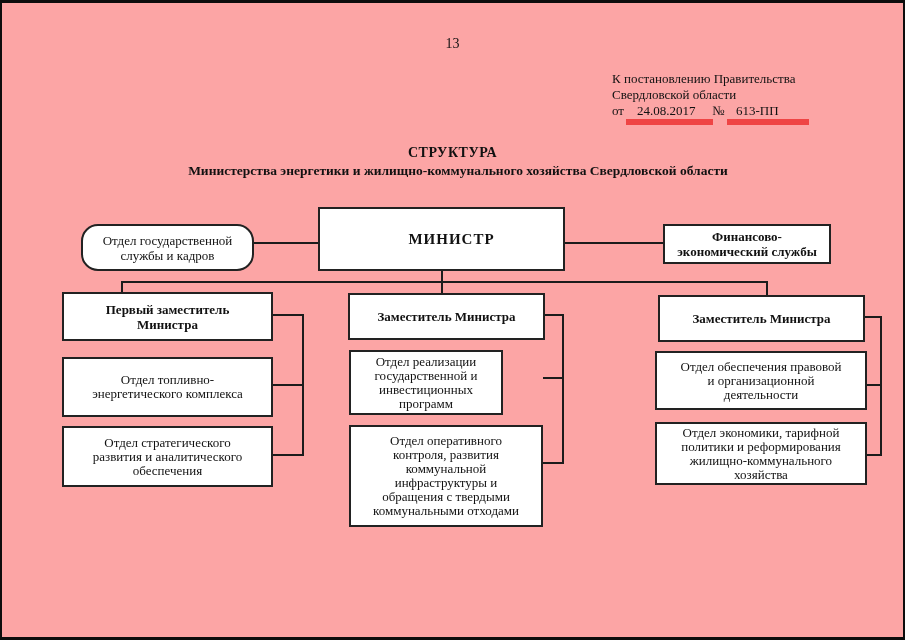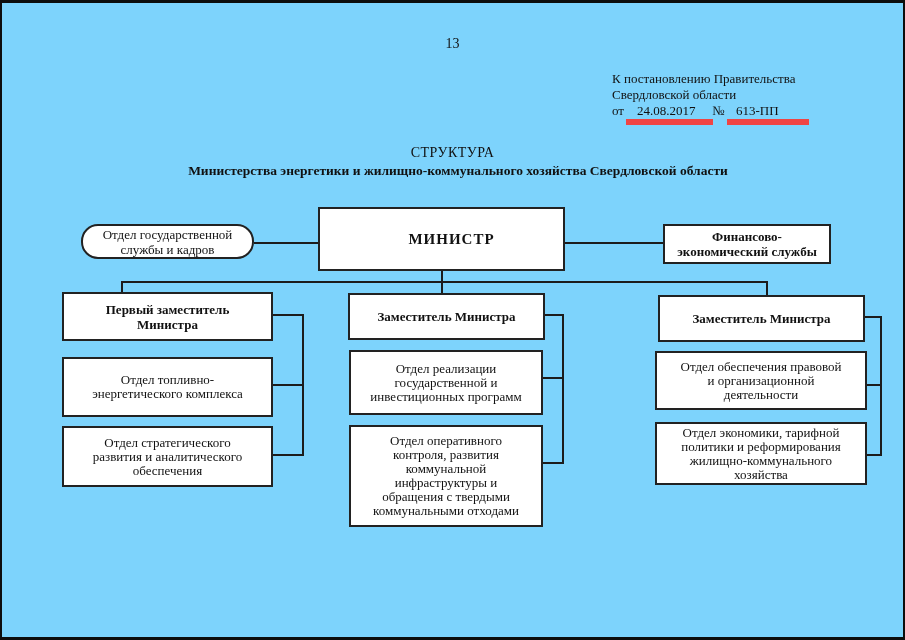--- a/index.html
+++ b/index.html
@@ -1,20 +1,20 @@
 <!DOCTYPE html>
 <html><head>
 <meta charset="utf-8">
 <style>
   html,body{margin:0;padding:0;background:#e8e8e8;}
   .page{
     position:relative;
     width:905px;height:640px;
     margin:0 auto;
-    background:#7dd3fc;
+    background:#fca5a5;
     border:0;
     box-sizing:border-box;
     font-family:"Liberation Serif","DejaVu Serif",serif;
     color:#111;
     overflow:hidden;
   }
   .page-frame{
     position:absolute;left:0;top:0;right:0;bottom:0;
     border:2px solid #0d0d0d;
     border-top-width:3px;border-bottom-width:3px;
@@ -31,43 +31,43 @@
   .ref-line3{margin-top:1px;}
   .u{
     display:inline-block;
     border-bottom:6px solid #ef4444;
     text-align:center;
   }
   .u-date{padding:0 17px 0 11px;margin-left:2px;}
   .u-num{padding:0 30px 0 9px;margin-left:2px;}
   .title1{
     position:absolute;top:145px;left:0;right:0;
-    text-align:center;font-weight:normal;font-size:14px;letter-spacing:.5px;
+    text-align:center;font-weight:bold;font-size:14px;letter-spacing:.5px;
   }
   .title2{
     position:absolute;top:163px;left:0;right:0;
     text-align:center;font-weight:bold;font-size:13.5px;margin-left:11px;
   }
   .box{
     position:absolute;box-sizing:border-box;
     border:2px solid #222;background:#fff;
     display:flex;align-items:center;justify-content:center;
     text-align:center;font-size:13px;line-height:15px;padding-left:20px;
   }
   .sub{line-height:14px;}
   .bold{font-weight:bold;}
   .b-minister{left:318px;top:207px;width:247px;height:64px;font-size:15px;letter-spacing:1px;}
-  .b-civil  {left:81px; top:224px;width:173px;height:35px;padding:0 10px;border-radius:17px;}
+  .b-civil  {left:81px; top:224px;width:173px;height:47px;padding:0 10px;border-radius:17px;}
   .b-finance{left:663px;top:224px;width:168px;height:40px;padding:0 8px;}
   .b-c1-head{left:62px; top:292px;width:211px;height:49px;padding:0 28px;}
   .b-c2-head{left:348px;top:293px;width:197px;height:47px;padding:0 10px;}
   .b-c3-head{left:658px;top:295px;width:207px;height:47px;padding:0 10px;}
   .b-c1-sub1{left:62px; top:357px;width:211px;height:60px;padding:0 18px;}
   .b-c1-sub2{left:62px; top:426px;width:211px;height:61px;padding:0 18px;}
-  .b-c2-sub1{left:349px;top:350px;width:194px;height:65px;padding:16px 16px;}
+  .b-c2-sub1{left:349px;top:350px;width:154px;height:65px;padding:16px 16px;}
   .b-c2-sub2{left:349px;top:425px;width:194px;height:102px;padding:0 20px;}
   .b-c3-sub1{left:655px;top:351px;width:212px;height:59px;padding:8px 19px;}
   .b-c3-sub2{left:655px;top:422px;width:212px;height:63px;padding:16px 19px;}
   .ln{position:absolute;background:#1c1c1c;}
   .ln-left-top {left:254px;top:242px;width:64px;height:2px;}
   .ln-right-top{left:565px;top:242px;width:98px;height:2px;}
   .ln-min-down {left:441px;top:271px;width:2px;height:22px;}
   .ln-dist     {left:121px;top:281px;width:647px;height:2px;}
   .ln-stub-l   {left:121px;top:281px;width:2px;height:11px;}
   .ln-stub-r   {left:766px;top:281px;width:2px;height:14px;}

